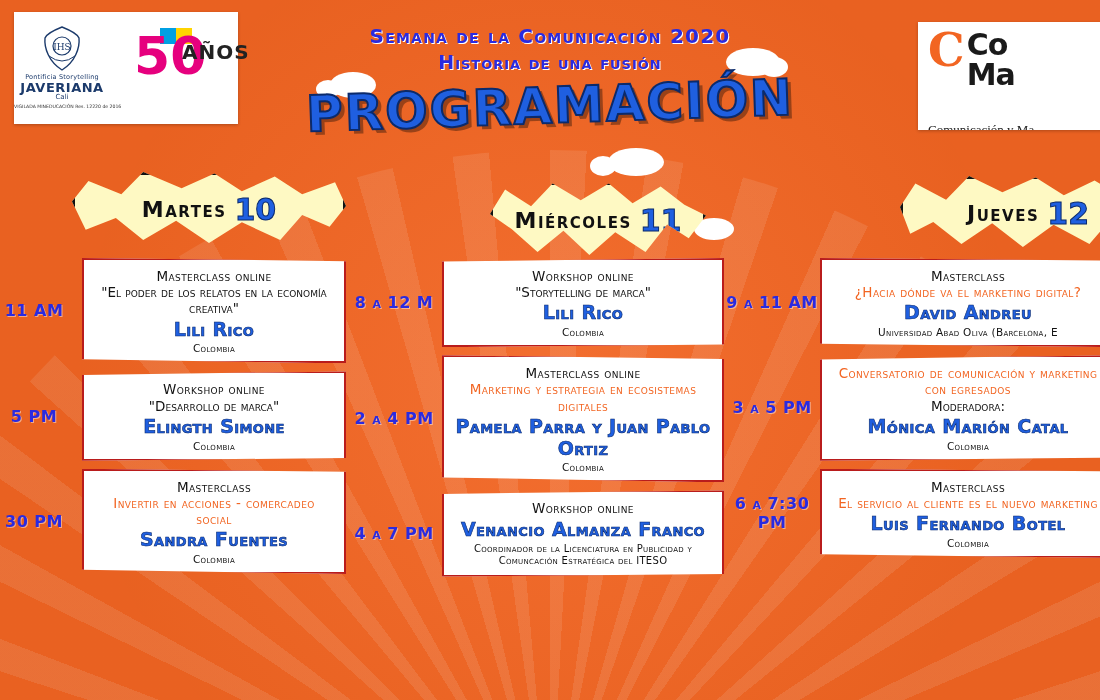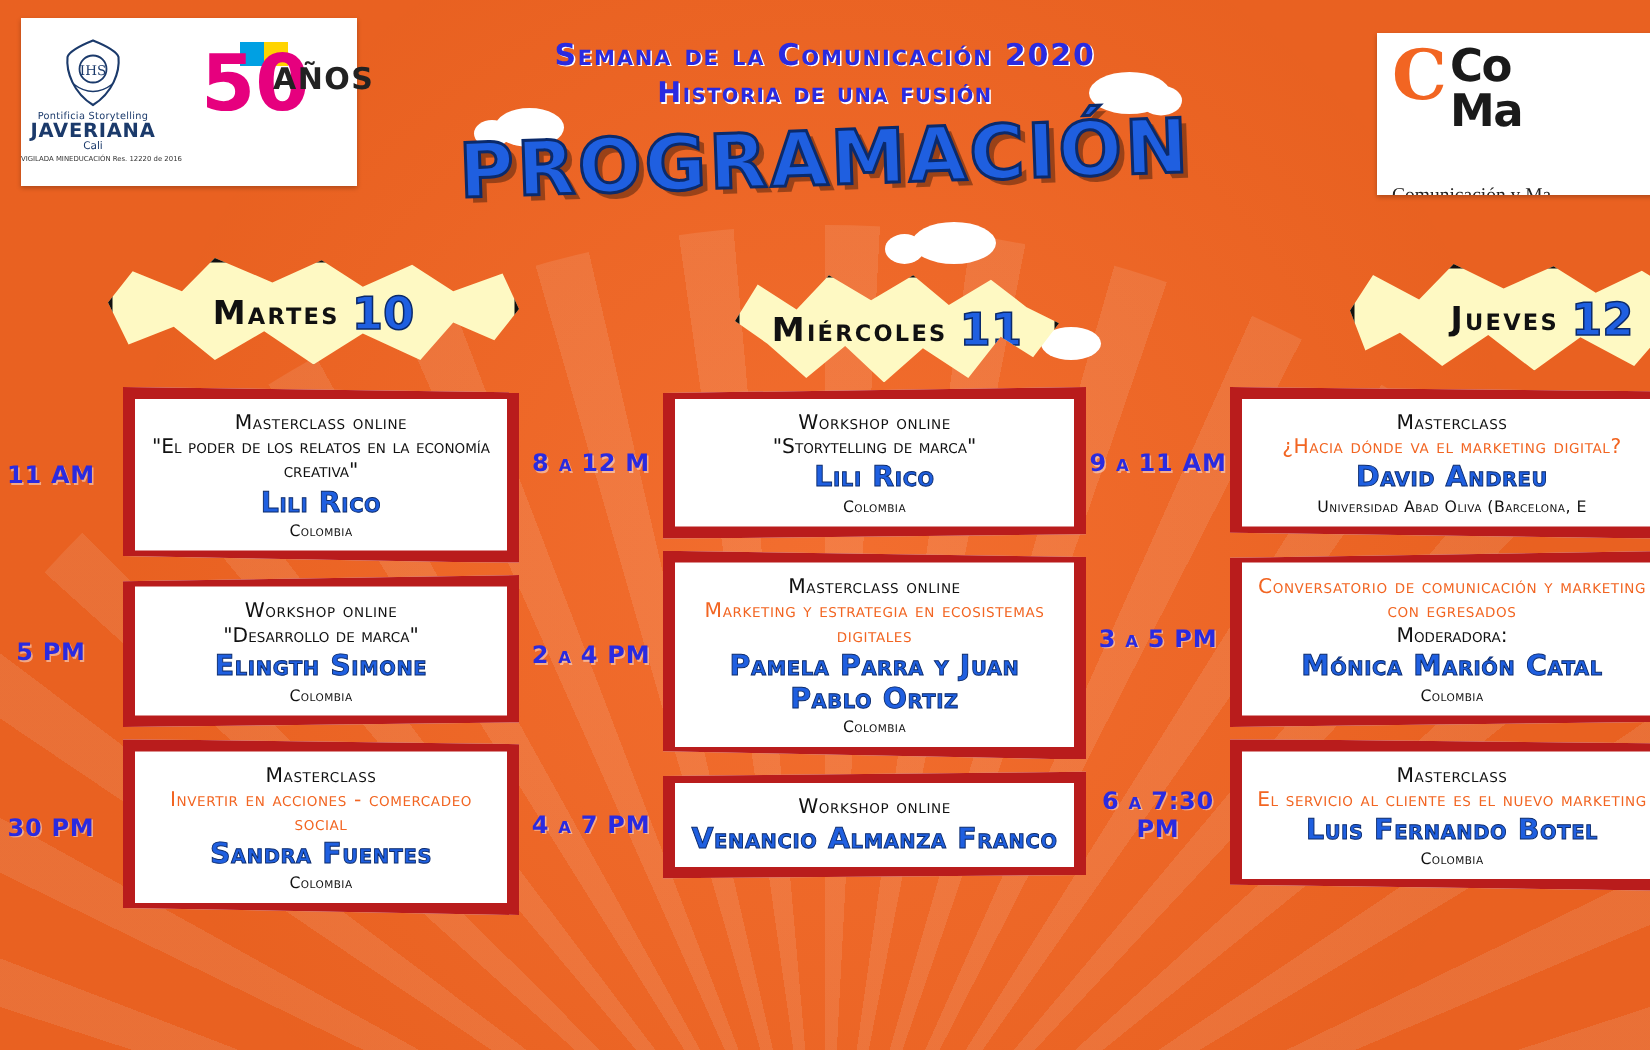--- a/index.html
+++ b/index.html
@@ -121,21 +121,21 @@
   .col3{left:724px;width:392px;}
 
   .row{display:flex;align-items:center;margin-bottom:8px;}
   .time{
     color:#2a2ae0;font-weight:bold;font-size:16px;
     text-shadow:1px 1px 0 rgba(255,255,255,.45);
     width:96px;flex:0 0 96px;text-align:center;
     font-variant:small-caps;letter-spacing:.5px;
   }
   .card{
-    background:#fff;border:8px solid #b91c1c;padding:8px 10px 7px;
+    background:#fff;border:2px solid #b91c1c;padding:8px 10px 7px;
     text-align:center;flex:1 1 auto;position:relative;
   }
   .card.skew-a{clip-path:polygon(0 0,100% 3%,100% 100%,0 96%);}
   .card.skew-b{clip-path:polygon(0 4%,100% 0,100% 97%,0 100%);}
   .c-line{font-size:13.5px;color:#111;line-height:1.2;font-variant:small-caps;letter-spacing:.4px;}
   .c-line.orange{color:#f26522;}
   .c-title{font-size:13.5px;color:#111;line-height:1.2;font-variant:small-caps;}
   .c-name{
     font-size:19px;color:#1f5fe0;font-weight:bold;line-height:1.15;margin-top:2px;
     -webkit-text-stroke:.6px #0b2a6b;font-variant:small-caps;letter-spacing:.4px;
@@ -265,20 +265,21 @@
       <div class="c-name">Pamela Parra y Juan Pablo Ortiz</div>
       <div class="c-sub">Colombia</div>
     </div>
   </div>
 
   <div class="row">
     <div class="time">4 a 7 PM</div>
     <div class="card skew-b">
       <div class="c-line">Workshop online</div>
       <div class="c-name">Venancio Almanza Franco</div>
+      <div class="c-sub small">Coordinador de la Licenciatura en Publicidad y Comuncación Estratégica del ITESO</div>
     </div>
   </div>
 
 </div>
 
 <div class="col col3">
 
   <div class="row">
     <div class="time">9 a 11 AM</div>
     <div class="card skew-a">

